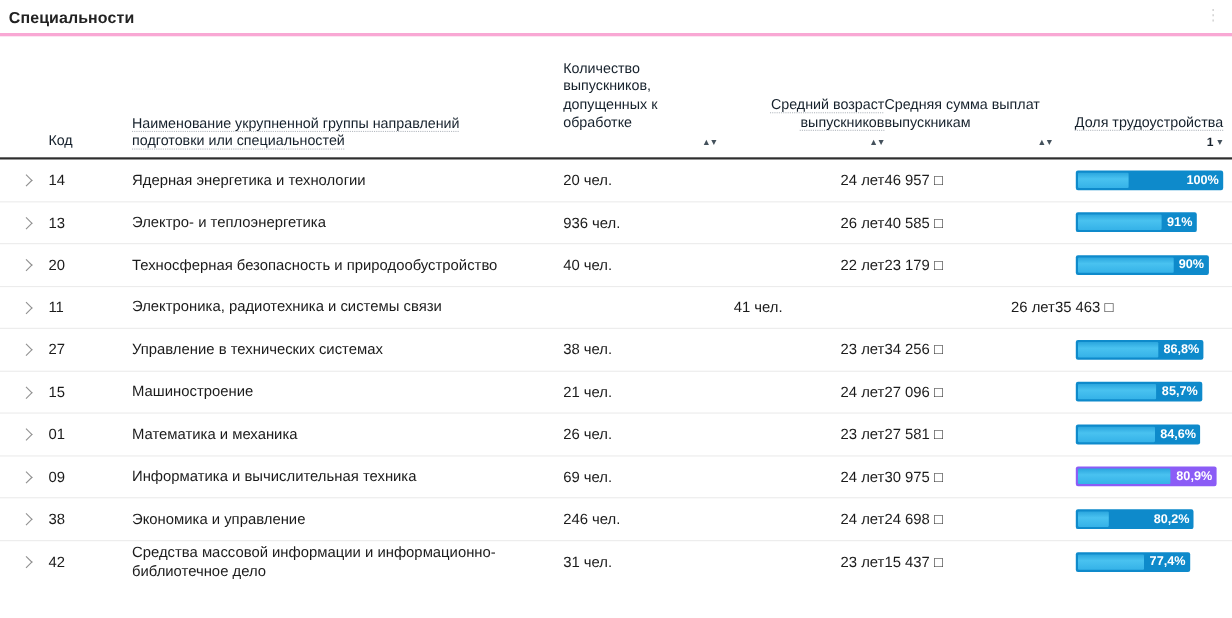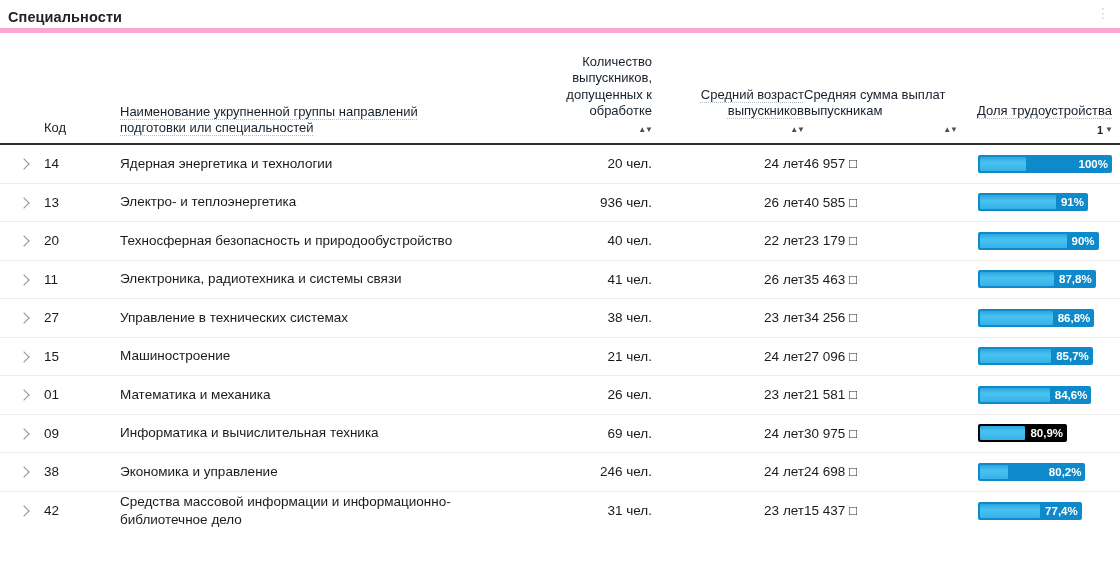--- a/index.html
+++ b/index.html
@@ -2,37 +2,37 @@
 <html><head>
 <meta charset="utf-8">
 <style>
   * { margin:0; padding:0; box-sizing:border-box; }
   html,body { background:#ffffff; width:1120px; height:562px; overflow:hidden;
               font-family:"Liberation Sans","DejaVu Sans",sans-serif; color:#1c1c1c; }
 
   .widget { position:relative; width:1120px; height:562px; }
 
   
-  .widget-header { position:relative; height:33px; border-bottom:5px solid #f9a8d4; }
+  .widget-header { position:relative; height:33px; border-bottom:3px solid #f9a8d4; }
   .widget-title { position:absolute; left:8px; top:9px; font-size:14.5px; font-weight:bold; color:#222; letter-spacing:.1px; }
   .widget-menu { position:absolute; right:10px; top:6px; font-size:14px; color:#d6d6d6; cursor:pointer; line-height:1; }
 
   
   .thead { display:flex; align-items:flex-end; padding:10px 8px 0 16px; height:112px;
            border-bottom:2px solid #2e2e2e; }
   .th { font-size:13px; line-height:1.28; color:#16212c; display:flex; flex-direction:column; justify-content:flex-end; padding-bottom:6px; }
   .th .sorter { display:flex; justify-content:flex-end; align-items:center; height:14px; margin-top:3px; }
   .arrow { font-size:8px; color:#44515c; line-height:1; letter-spacing:-1px; }
   .sort-num { font-size:11px; font-weight:bold; color:#16212c; margin-right:2px; }
   .dotted { text-decoration:underline dotted #b5bac0 1px; text-underline-offset:3px; }
 
   .col-chevron { width:28px; flex:0 0 28px; }
   .col-code    { width:76px; flex:0 0 76px; }
   .col-name    { flex:1 1 auto; min-width:0; }
-  .col-count   { width:140px; flex:0 0 140px; text-align:right; }
+  .col-count   { width:140px; flex:0 0 140px; }
   .col-age     { width:152px; flex:0 0 152px; text-align:right; }
   .col-sum     { width:153px; flex:0 0 153px; }
   .col-share   { width:155px; flex:0 0 155px; text-align:right; }
 
   
   .tbody { }
   .trow { display:flex; align-items:center; min-height:38.5px; padding:0 8px 0 16px;
           border-bottom:1px solid #ececec; cursor:default; }
   .trow:last-child { border-bottom:none; }
   .trow .col-name { padding-right:30px; font-size:13.5px; line-height:1.35; }
@@ -150,26 +150,20 @@
 
     <div class="trow">
       <div class="cell col-chevron">
         <span class="chev"></span>
       </div>
       <div class="cell col-code">11</div>
       <div class="cell col-name">Электроника, радиотехника и системы связи</div>
       <div class="cell col-count">41 чел.</div>
       <div class="cell col-age">26 лет</div>
       <div class="cell col-sum">35 463 □</div>
-      <div class="cell col-share bar-wrap">
-        <div class="bar" style="width: 117.652px; background: rgb(14, 138, 203);">
-          <div class="bar-fill" style="background: linear-gradient(rgb(43, 166, 222) 0%, rgb(73, 194, 240) 40%, rgb(53, 178, 232) 100%);"></div>
-          <div class="bar-label" style="color: rgb(255, 255, 255);">87,8%</div>
-        </div>
-      </div>
     </div>
 
     <div class="trow">
       <div class="cell col-chevron">
         <span class="chev"></span>
       </div>
       <div class="cell col-code">27</div>
       <div class="cell col-name">Управление в технических системах</div>
       <div class="cell col-count">38 чел.</div>
       <div class="cell col-age">23 лет</div>
@@ -200,40 +194,40 @@
     </div>
 
     <div class="trow">
       <div class="cell col-chevron">
         <span class="chev"></span>
       </div>
       <div class="cell col-code">01</div>
       <div class="cell col-name">Математика и механика</div>
       <div class="cell col-count">26 чел.</div>
       <div class="cell col-age">23 лет</div>
-      <div class="cell col-sum">21 581 □</div>
+      <div class="cell col-sum">27 581 □</div>
       <div class="cell col-share bar-wrap">
         <div class="bar" style="width: 113.364px; background: rgb(14, 138, 203);">
           <div class="bar-fill" style="background: linear-gradient(rgb(43, 166, 222) 0%, rgb(73, 194, 240) 40%, rgb(53, 178, 232) 100%);"></div>
           <div class="bar-label" style="color: rgb(255, 255, 255);">84,6%</div>
         </div>
       </div>
     </div>
 
     <div class="trow">
       <div class="cell col-chevron">
         <span class="chev"></span>
       </div>
       <div class="cell col-code">09</div>
       <div class="cell col-name">Информатика и вычислительная техника</div>
       <div class="cell col-count">69 чел.</div>
       <div class="cell col-age">24 лет</div>
       <div class="cell col-sum">30 975 □</div>
       <div class="cell col-share bar-wrap">
-        <div class="bar" style="width: 89px; background: #000000;">
+        <div class="bar" style="width: 128px; background: #8b5cf6;">
           <div class="bar-fill" style="background: linear-gradient(rgb(43, 166, 222) 0%, rgb(73, 194, 240) 40%, rgb(53, 178, 232) 100%);"></div>
           <div class="bar-label" style="color: rgb(255, 255, 255);">80,9%</div>
         </div>
       </div>
     </div>
 
     <div class="trow">
       <div class="cell col-chevron">
         <span class="chev"></span>
       </div>

